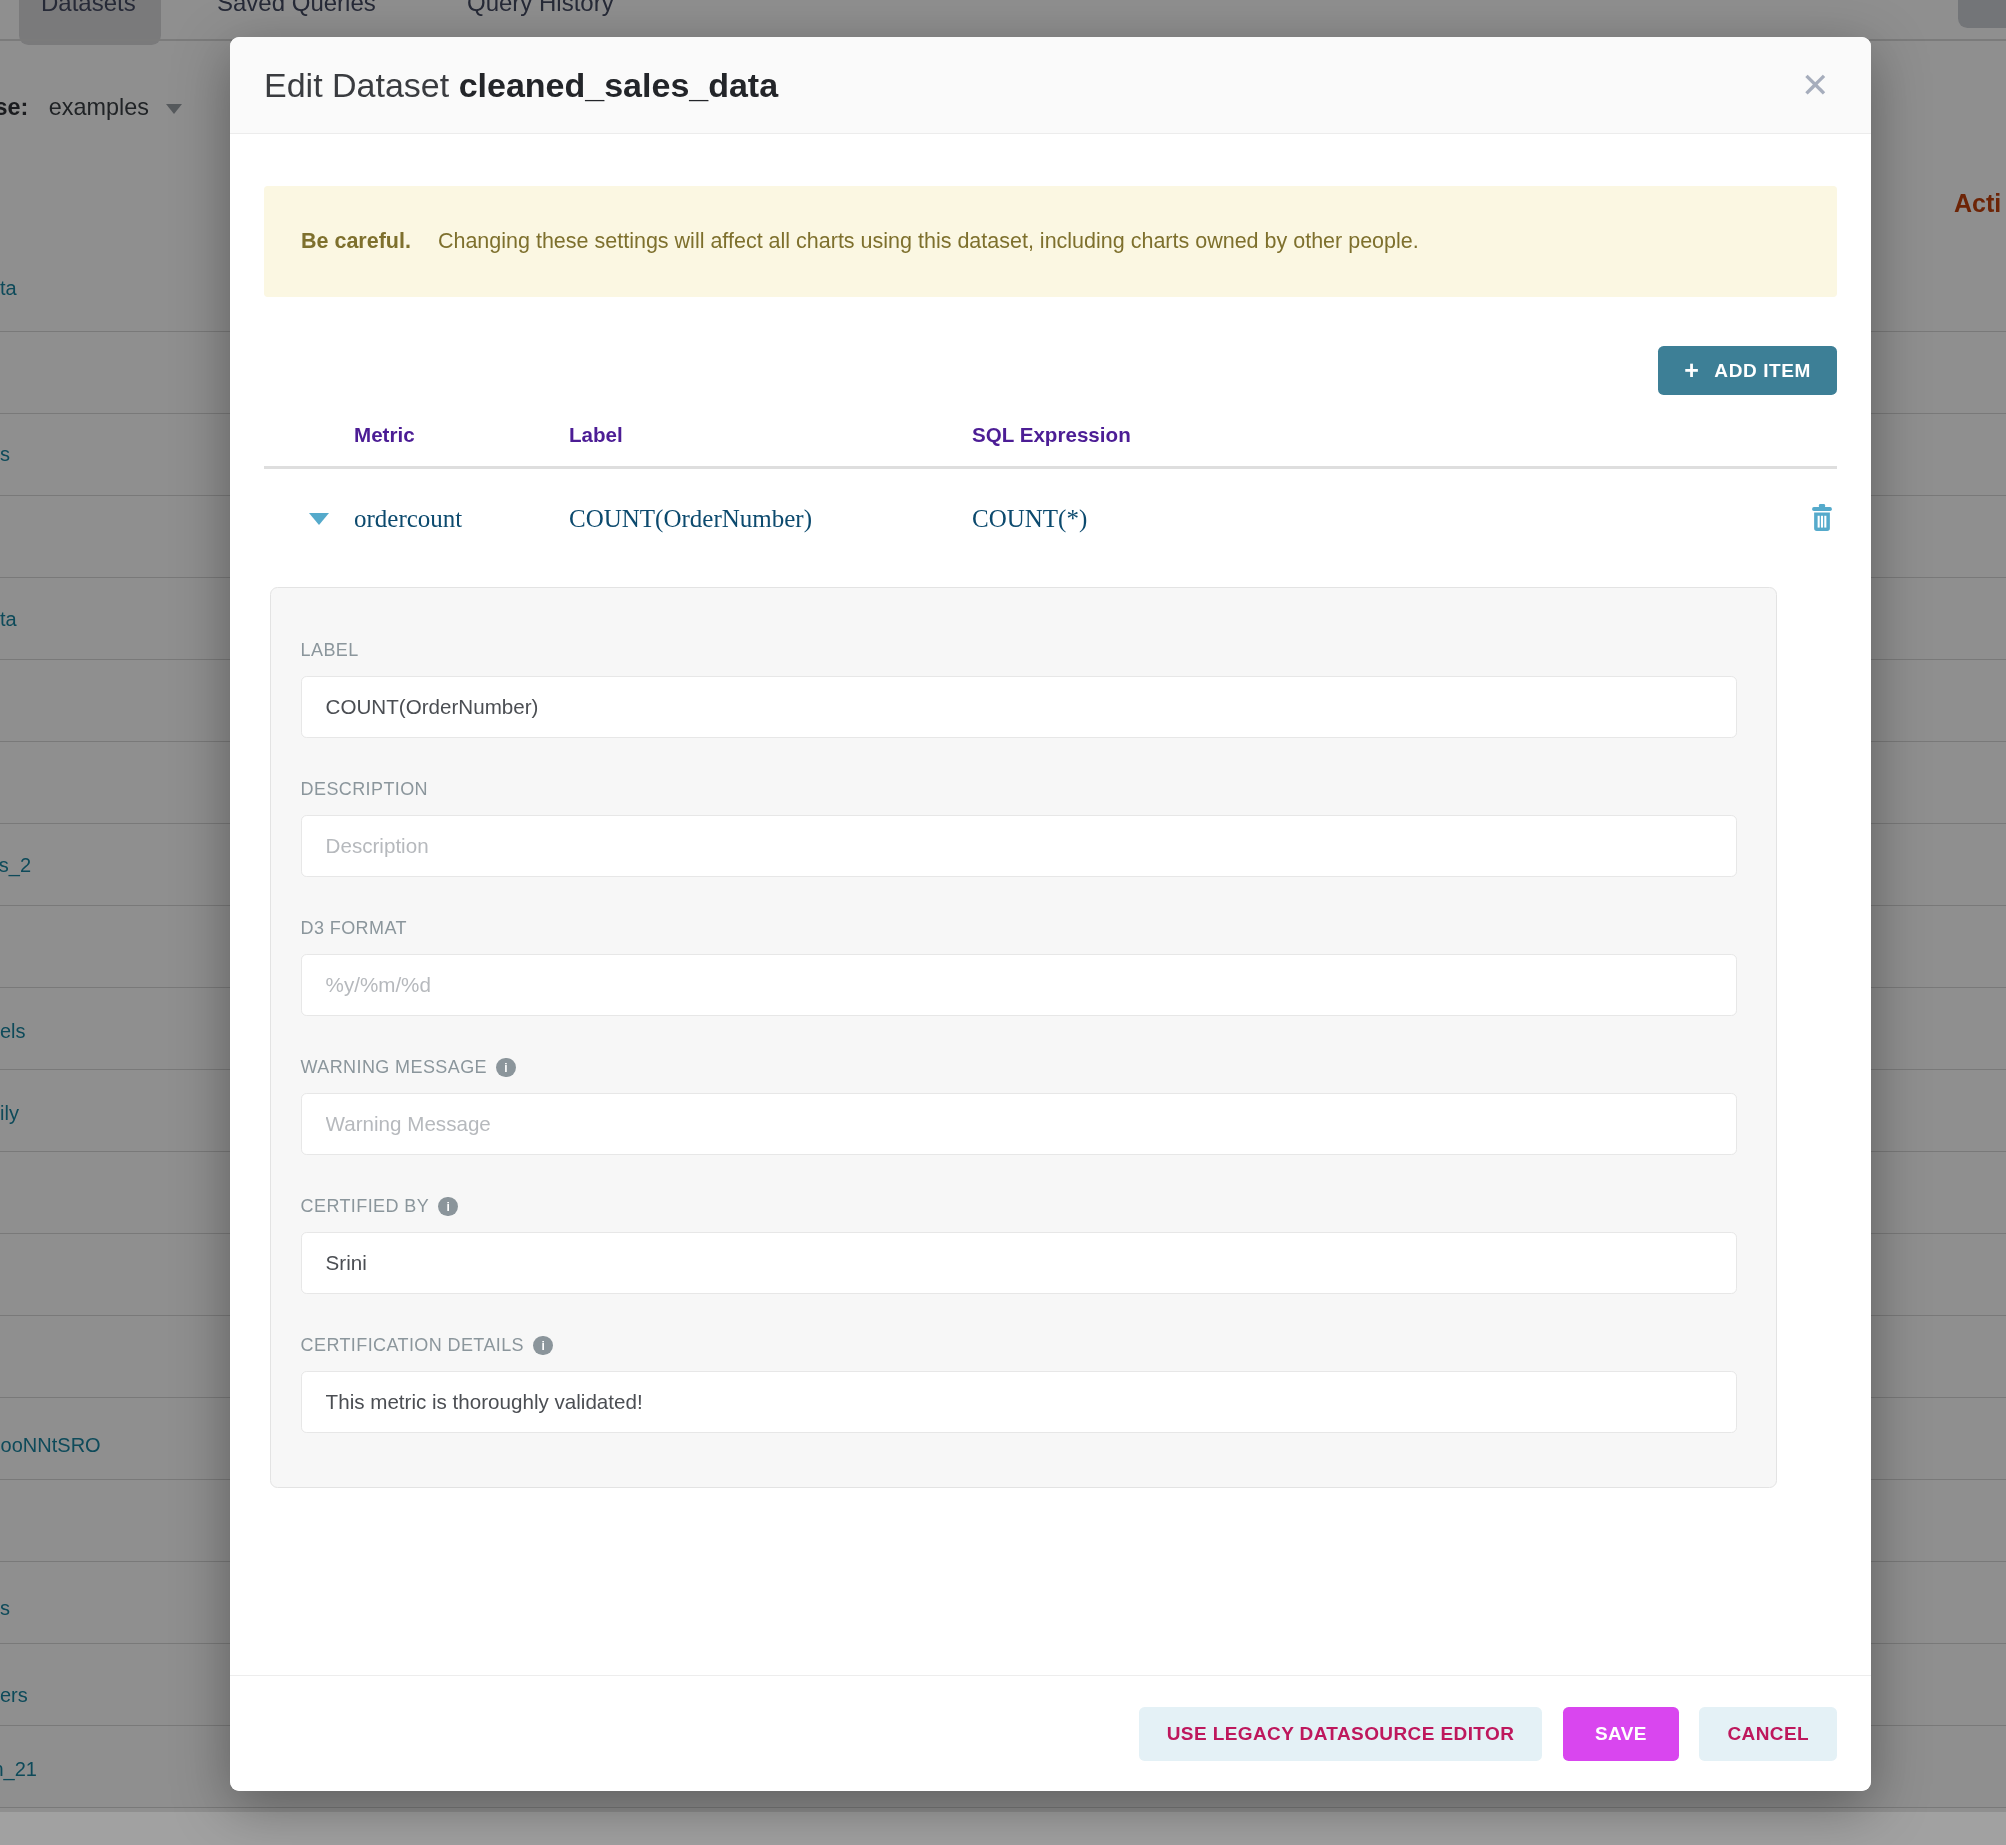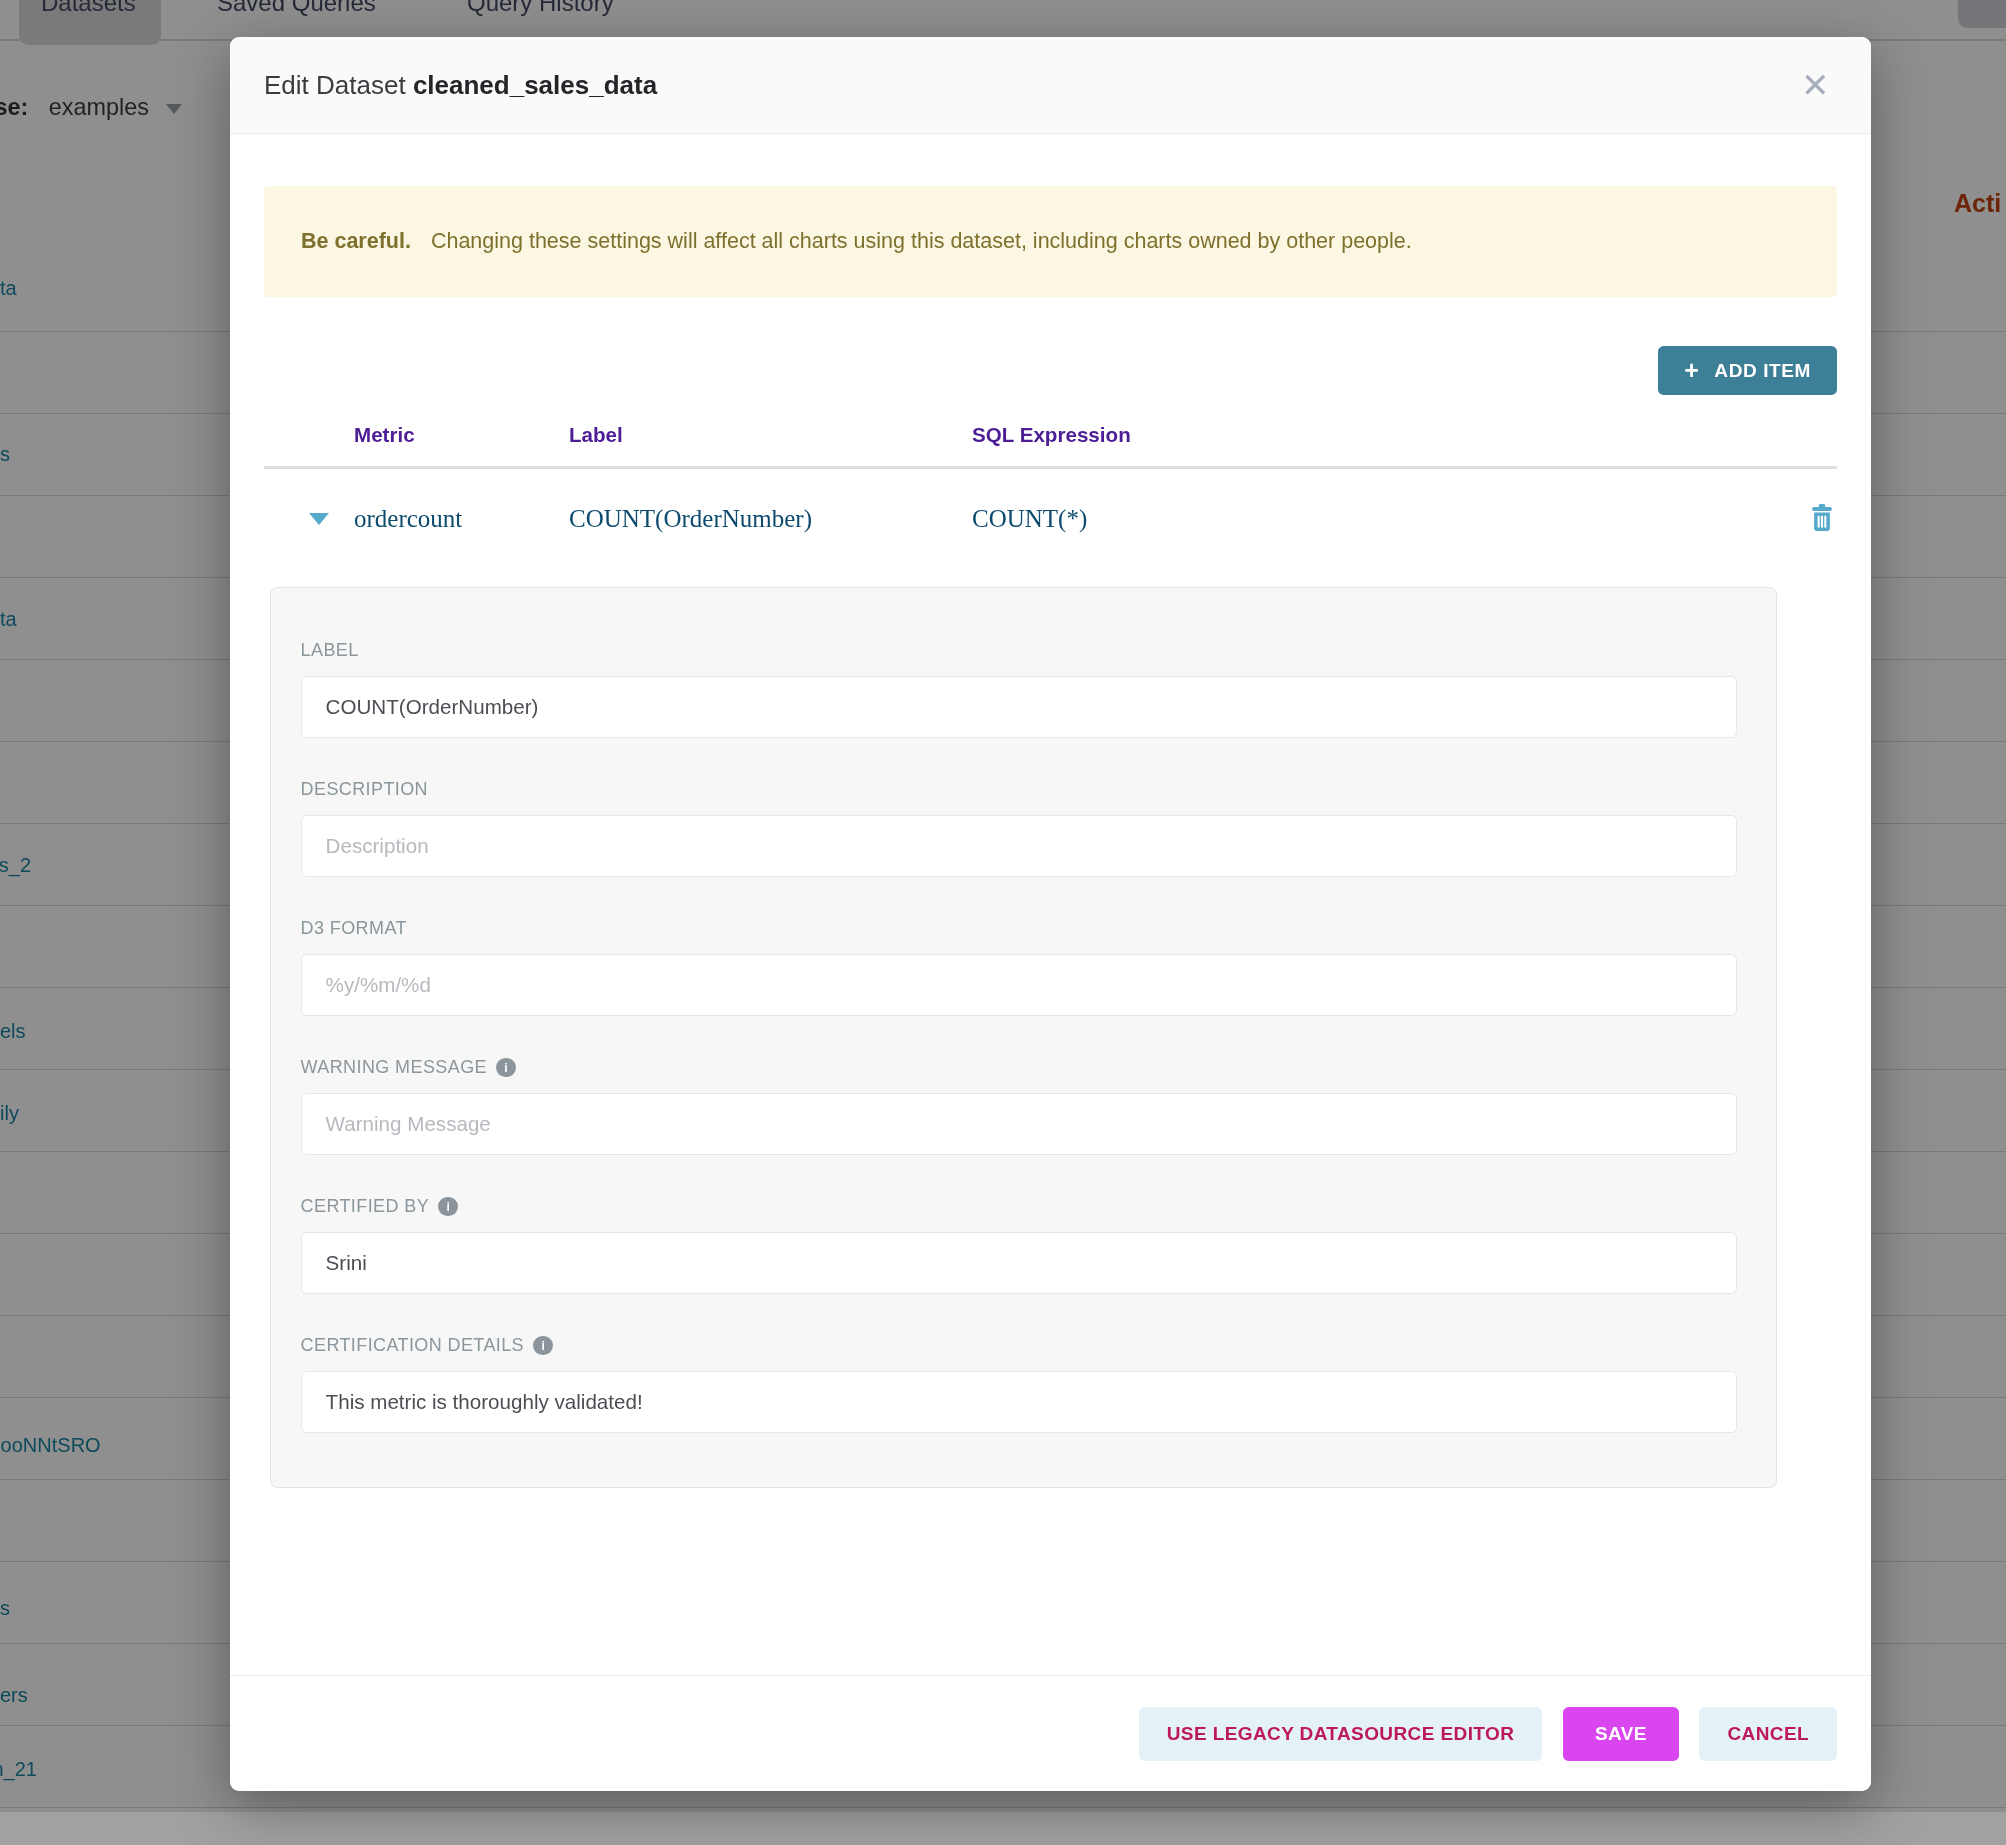--- a/index.html
+++ b/index.html
@@ -20,28 +20,28 @@
   .bg-actions{position:absolute;left:1954px;top:189px;font-size:25px;font-weight:600;color:#c2410c;white-space:nowrap;}
   .bg-topright-btn{position:absolute;left:1958px;top:-26px;width:94px;height:54px;border-radius:9.4px;background:#cdd1d6;}
   .overlay{position:absolute;inset:0;background:rgba(0,0,0,0.44);}
   .bottom-strip{position:absolute;left:0;right:0;top:1812px;height:34px;background:rgba(255,255,255,0.16);}
 
   
   .modal{position:absolute;left:230px;top:37px;width:1641px;height:1754px;background:#fff;border-radius:9.4px;
     box-shadow:0 15px 56px rgba(0,0,0,.35);}
   .modal-header{height:97px;background:#fafafa;border-bottom:0.9px solid #ececec;border-radius:9.4px 9.4px 0 0;
     display:flex;align-items:center;padding:0 34px;}
-  .modal-title{font-size:26px;color:#3a3c40;}
+  .modal-title{font-size:34px;color:#3a3c40;}
   .modal-title b{font-weight:700;color:#232529;}
   .close-btn{margin-left:auto;border:0;background:none;font-size:34px;line-height:1;color:#a6adbc;cursor:pointer;padding:3.7px 7.5px;}
   .modal-body{position:relative;padding:0 34px;}
 
   .warning-banner{margin-top:52px;min-height:111px;background:#fbf7e2;border-radius:3.7px;
     display:flex;align-items:center;padding:0 37px;font-size:21.5px;color:#7e702d;}
-  .warning-banner b{font-weight:700;margin-right:14px;white-space:nowrap;}
+  .warning-banner b{font-weight:700;margin-right:21px;white-space:nowrap;}
 
   .tabs{display:flex;align-items:stretch;height:77px;border-bottom:1.9px solid #e8e8e8;margin-top:15px;}
   .tab{position:relative;display:flex;align-items:center;margin-right:58px;font-size:20.6px;letter-spacing:0.3px;color:#3d4046;cursor:pointer;white-space:nowrap;}
   .tab .badge{display:inline-flex;align-items:center;justify-content:center;min-width:34px;height:34px;padding:0 7.5px;
     margin-left:11.2px;border-radius:17px;background:#54a9c8;color:#fff;font-size:18px;}
   .tab.active::after{content:"";position:absolute;left:0;right:0;bottom:-1.9px;height:4.7px;background:#45536e;}
 
   .add-row{display:flex;justify-content:flex-end;margin-top:49px;}
   .add-item-btn{display:flex;align-items:center;height:49px;padding:0 26px;background:#3d7f96;border:0;border-radius:5.6px;
     color:#fff;font-size:19px;font-weight:600;letter-spacing:0.6px;cursor:pointer;}

